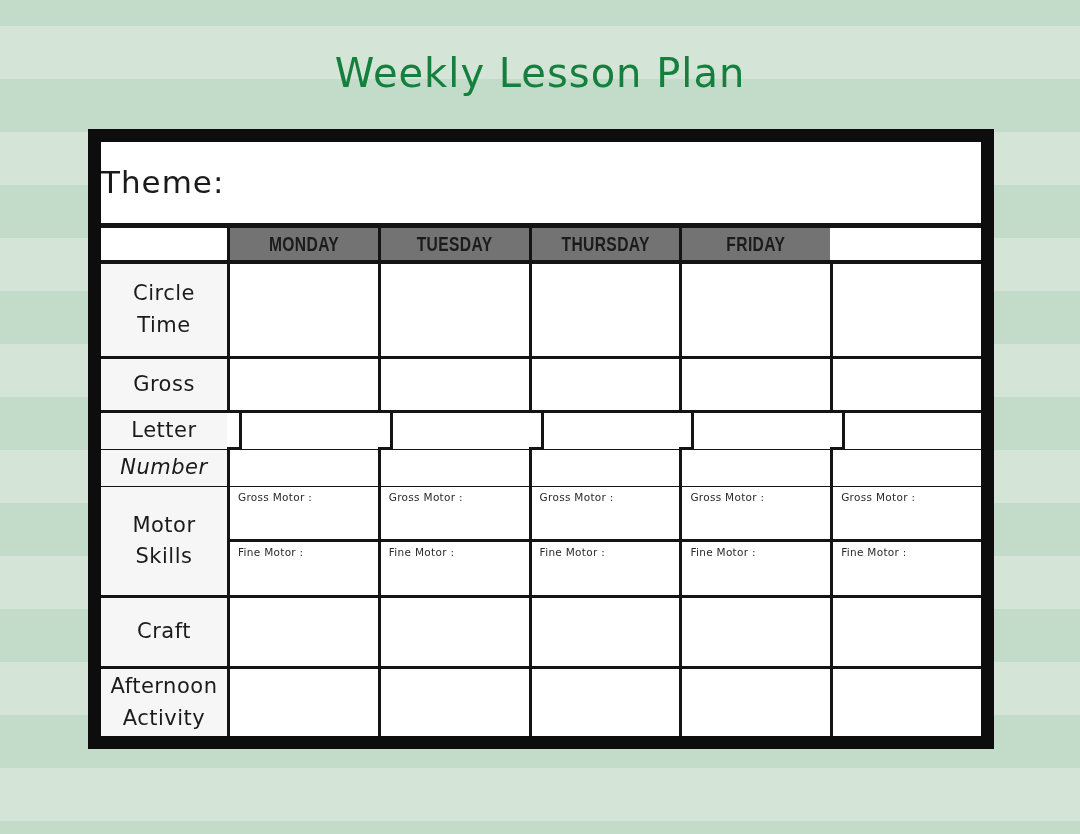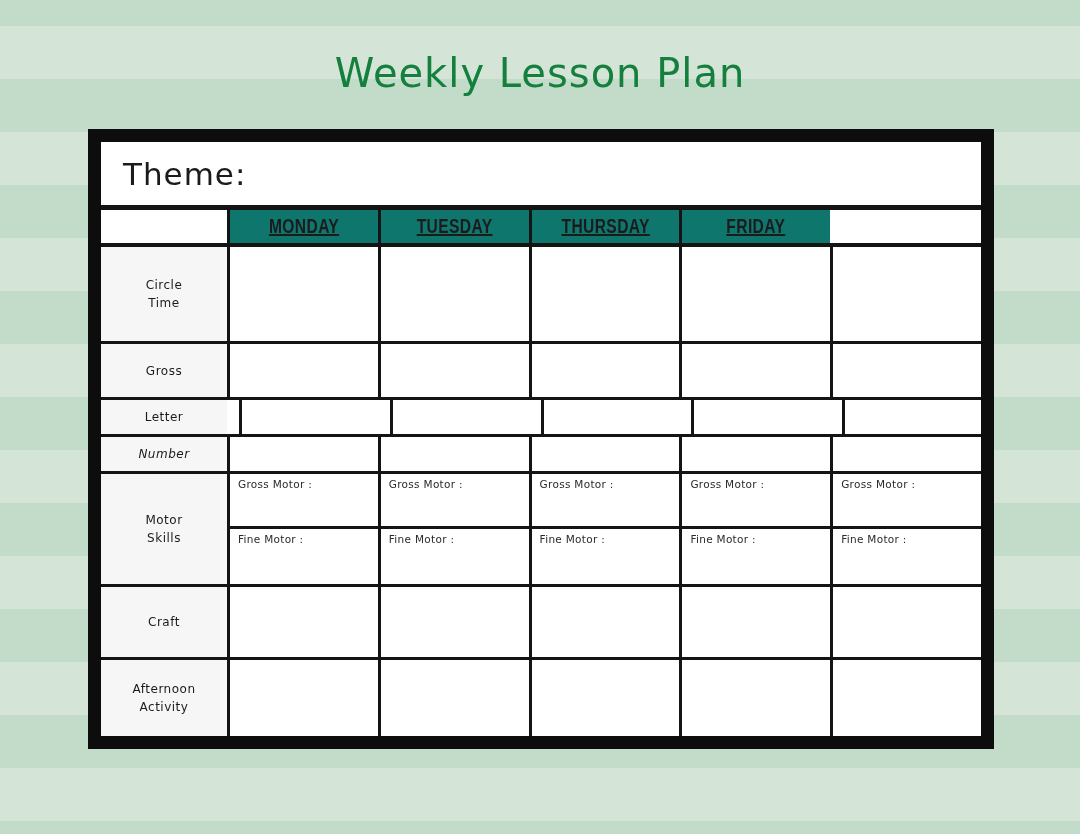--- a/index.html
+++ b/index.html
@@ -37,45 +37,43 @@
     background:var(--frame);
     padding:13px;
   }
   .sheet{
     width:100%; height:100%;
     background:#ffffff;
     display:flex;
     flex-direction:column;
   }
   .theme-row{
-    height:68px;
+    height:88px;
     border-bottom:5px solid var(--line);
     display:flex;
     align-items:center;
-    padding-left:22px;
   }
   .theme-label{
     font-size:31px;
     letter-spacing:1px;
   }
   .grid-row{
     display:grid;
     grid-template-columns:126px repeat(5,1fr);
   }
   .header-row{
     height:37px;
     border-bottom:4px solid var(--line);
   }
   .header-row .cell + .cell{border-left:3px solid var(--line);}
   .day-cell{
     display:flex;
     align-items:center;
     justify-content:center;
-    background:#0f766e;
-    text-decoration:underline;
+    background:#737373;
   }
   .day-cell span{
     display:inline-block;
     font-family:"Liberation Sans", sans-serif;
     font-weight:bold;
     font-size:20px;
     letter-spacing:0.5px;
     transform:scaleX(0.78);
     white-space:nowrap;
   }
@@ -90,21 +88,21 @@
   .r-number{height:37px;font-style:italic;}
   .r-motor{height:113px;}
   .r-craft{height:73px;}
   .r-afternoon{flex:1;}
   .label-cell{
     background:var(--label-bg);
     display:flex;
     align-items:center;
     justify-content:center;
     text-align:center;
-    font-size:12px;
+    font-size:21px;
     letter-spacing:0.5px;
     white-space:pre-line;
     line-height:1.5;
     padding:2px 6px;
   }
   .blank-cell{background:#fff;}
   .split-cell{
     display:flex;
     flex-direction:column;
     background:#fff;

